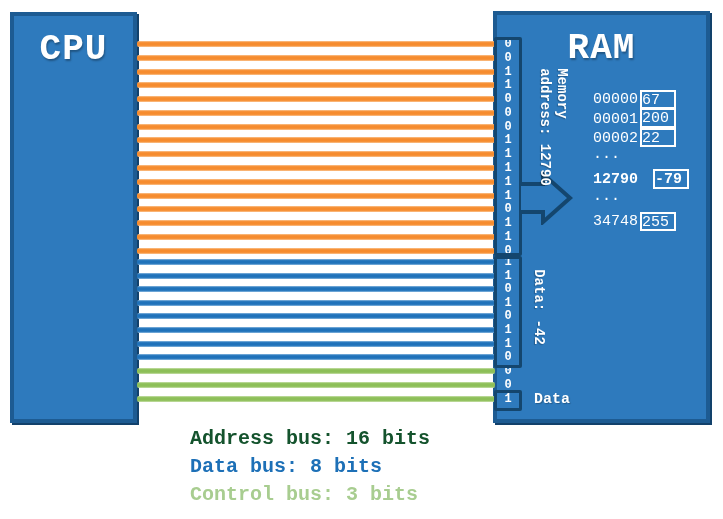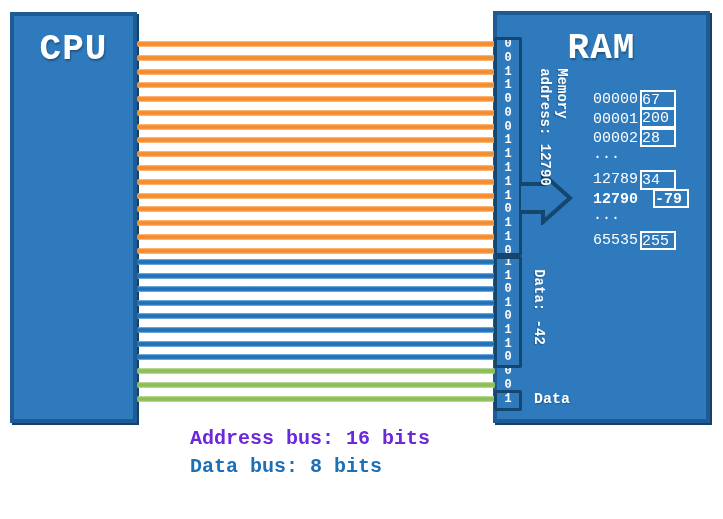--- a/index.html
+++ b/index.html
@@ -148,47 +148,42 @@
       </div>
       <div class="ram-row">
         <span class="addr">00001</span>
         <div class="vbox joined">
           <span>200</span>
         </div>
       </div>
       <div class="ram-row">
         <span class="addr">00002</span>
         <div class="vbox joined">
-          <span>28</span>
+          <span>22</span>
         </div>
       </div>
       <div class="ram-row ellipsis">
         <span>...</span>
-      </div>
-      <div class="ram-row">
-        <span class="addr">12789</span>
-        <div class="vbox">
-          <span>34</span>
-        </div>
       </div>
       <div class="ram-row bold">
         <span class="addr">12790</span>
         <div class="vbox joined">
           <span>-79</span>
         </div>
       </div>
       <div class="ram-row ellipsis">
         <span>...</span>
       </div>
       <div class="ram-row">
-        <span class="addr">65535</span>
+        <span class="addr">34748</span>
         <div class="vbox">
           <span>255</span>
         </div>
       </div>
     </div>
 
   <div id="legend">
-    <div id="legend-address" style="color: #6d28d9;">Address bus: 16 bits</div>
+    <div id="legend-address" style="color: #14532d;">Address bus: 16 bits</div>
     <div id="legend-data" style="color: rgb(29, 112, 183);">Data bus: 8 bits</div>
+    <div id="legend-control" style="color: rgb(168, 205, 144);">Control bus: 3 bits</div>
   </div>
 
 </div>
 
 </body></html>

